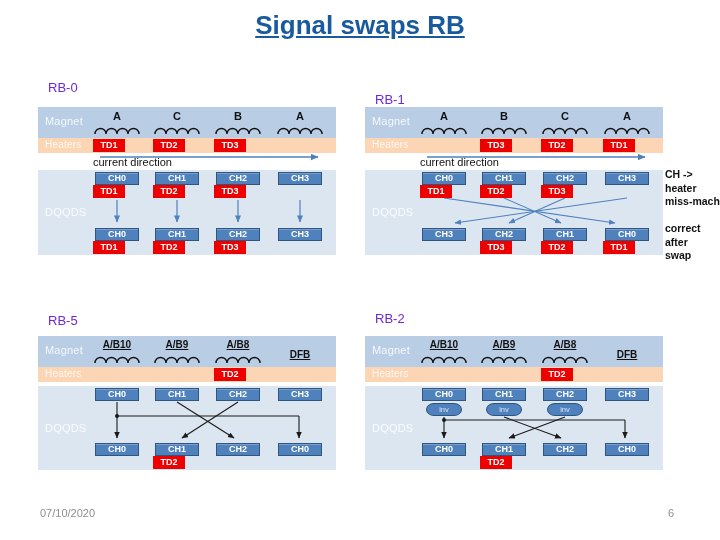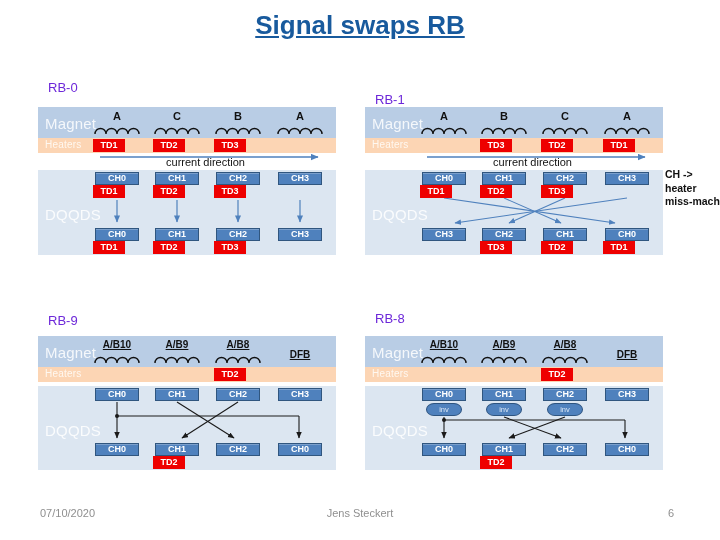--- a/index.html
+++ b/index.html
@@ -11,21 +11,21 @@
 
   .rb-label{position:absolute;font-size:13px;color:#6d28d9;}
 
   .panel{position:absolute;width:298px;}
   .magrow{position:absolute;left:0;top:0;width:298px;height:31px;background:#b9cde5;}
   .heatrow{position:absolute;left:0;top:31px;width:298px;height:15px;background:#fcd5b4;}
   .dq{position:absolute;left:0;width:298px;background:#dce6f1;}
   .panel.upper .dq{top:63px;height:85px;}
   .panel.lower .dq{top:50px;height:84px;}
 
-  .rowlab{position:absolute;left:7px;font-size:15px;color:rgba(255,255,255,0.85);letter-spacing:.2px;}
+  .rowlab{position:absolute;left:7px;font-size:11px;color:rgba(255,255,255,0.85);letter-spacing:.2px;}
   .maglab{top:8px;}
   .heatlab{top:1px;font-size:10px;color:rgba(255,250,243,0.95);}
   .dqlab{top:36px;}
 
   .mname{position:absolute;width:60px;text-align:center;top:3px;font-weight:bold;font-size:11px;color:#111;}
   .lower .mname{font-size:10px;text-decoration:underline;}
   .mname.dfb{top:13px;}
   .m1{left:49px}.m2{left:109px}.m3{left:170px}.m4{left:232px}
 
   .coil{position:absolute;top:16px;}
@@ -44,21 +44,21 @@
   .upper .rb{top:58px}.upper .rb2{top:71px}
   .lower .rb{top:57px}.lower .rb2{top:70px}
 
   .oval{position:absolute;top:17px;width:36px;height:13px;border-radius:8px/6.5px;background:#4f81bd;
         border:1px solid #2d5480;box-sizing:border-box;color:#dce9f7;font-size:7.5px;
         text-align:center;line-height:11px;}
   .o1{left:61px}.o2{left:121px}.o3{left:182px}
 
   .wires{position:absolute;left:0;top:0;}
   .curarrow{position:absolute;left:0;top:43px;}
-  .curtext{position:absolute;top:49px;left:55px;width:225px;text-align:center;font-size:11px;color:#111;}
+  .curtext{position:absolute;top:49px;left:55px;width:225px;text-align:left;font-size:11px;color:#111;}
 
   .annot{position:absolute;left:665px;width:56px;font-size:10.5px;color:#111;
          white-space:pre-line;line-height:1.3;font-weight:bold;}
   .footer{position:absolute;top:507px;font-size:11px;color:#8f8f8f;}
   .f-date{left:40px;}
   .f-author{left:0;width:720px;text-align:center;}
   .f-page{left:668px;}
   .hiddefs{position:absolute;width:0;height:0;}
 </style>
 </head>
@@ -74,22 +74,22 @@
       <marker id="mK" markerWidth="7" markerHeight="6" refX="5.5" refY="2.5" orient="auto">
         <path d="M0,0 L6,2.5 L0,5 z" fill="#1a1a1a"></path>
       </marker>
     </defs>
   </svg>
 
   <div class="title">Signal swaps RB</div>
 
   <div class="rb-label" style="left:48px;top:80px">RB-0</div>
   <div class="rb-label" style="left:375px;top:92px">RB-1</div>
-  <div class="rb-label" style="left:48px;top:313px">RB-9</div>
-  <div class="rb-label" style="left:375px;top:311px">RB-8</div>
+  <div class="rb-label" style="left:48px;top:313px">RB-5</div>
+  <div class="rb-label" style="left:375px;top:311px">RB-2</div>
 
   <div class="panel upper" style="left:38px;top:107px;height:148px">
     <div class="magrow">
       <span class="rowlab maglab">Magnet</span>
       <span class="mname m1">A</span>
       <span class="mname m2">C</span>
       <span class="mname m3">B</span>
       <span class="mname m4">A</span>
       <svg class="coil k1" width="46" height="12">
           <path d="M1,11 A5.5,5.5 0 0 1 12,11 A5.5,5.5 0 0 1 23,11 A5.5,5.5 0 0 1 34,11 A5.5,5.5 0 0 1 45,11" fill="none" stroke="#111" stroke-width="1.4"></path>
@@ -278,18 +278,19 @@
       <span class="chbox rb c1">CH0</span>
       <span class="chbox rb c2">CH1</span>
       <span class="tdbox rb2 t2">TD2</span>
       <span class="chbox rb c3">CH2</span>
       <span class="chbox rb c4">CH0</span>
     </div>
   </div>
 
   <div class="annot" style="top:168px">CH -&gt; heater
 miss-mach</div>
+  <div class="annot" style="top:222px">correct after
+swap</div>
 
   <div class="footer f-date">07/10/2020</div>
-  <div class="footer f-author">Jens Steckert</div>
   <div class="footer f-page">6</div>
 
 </div>
 
 </body></html>

